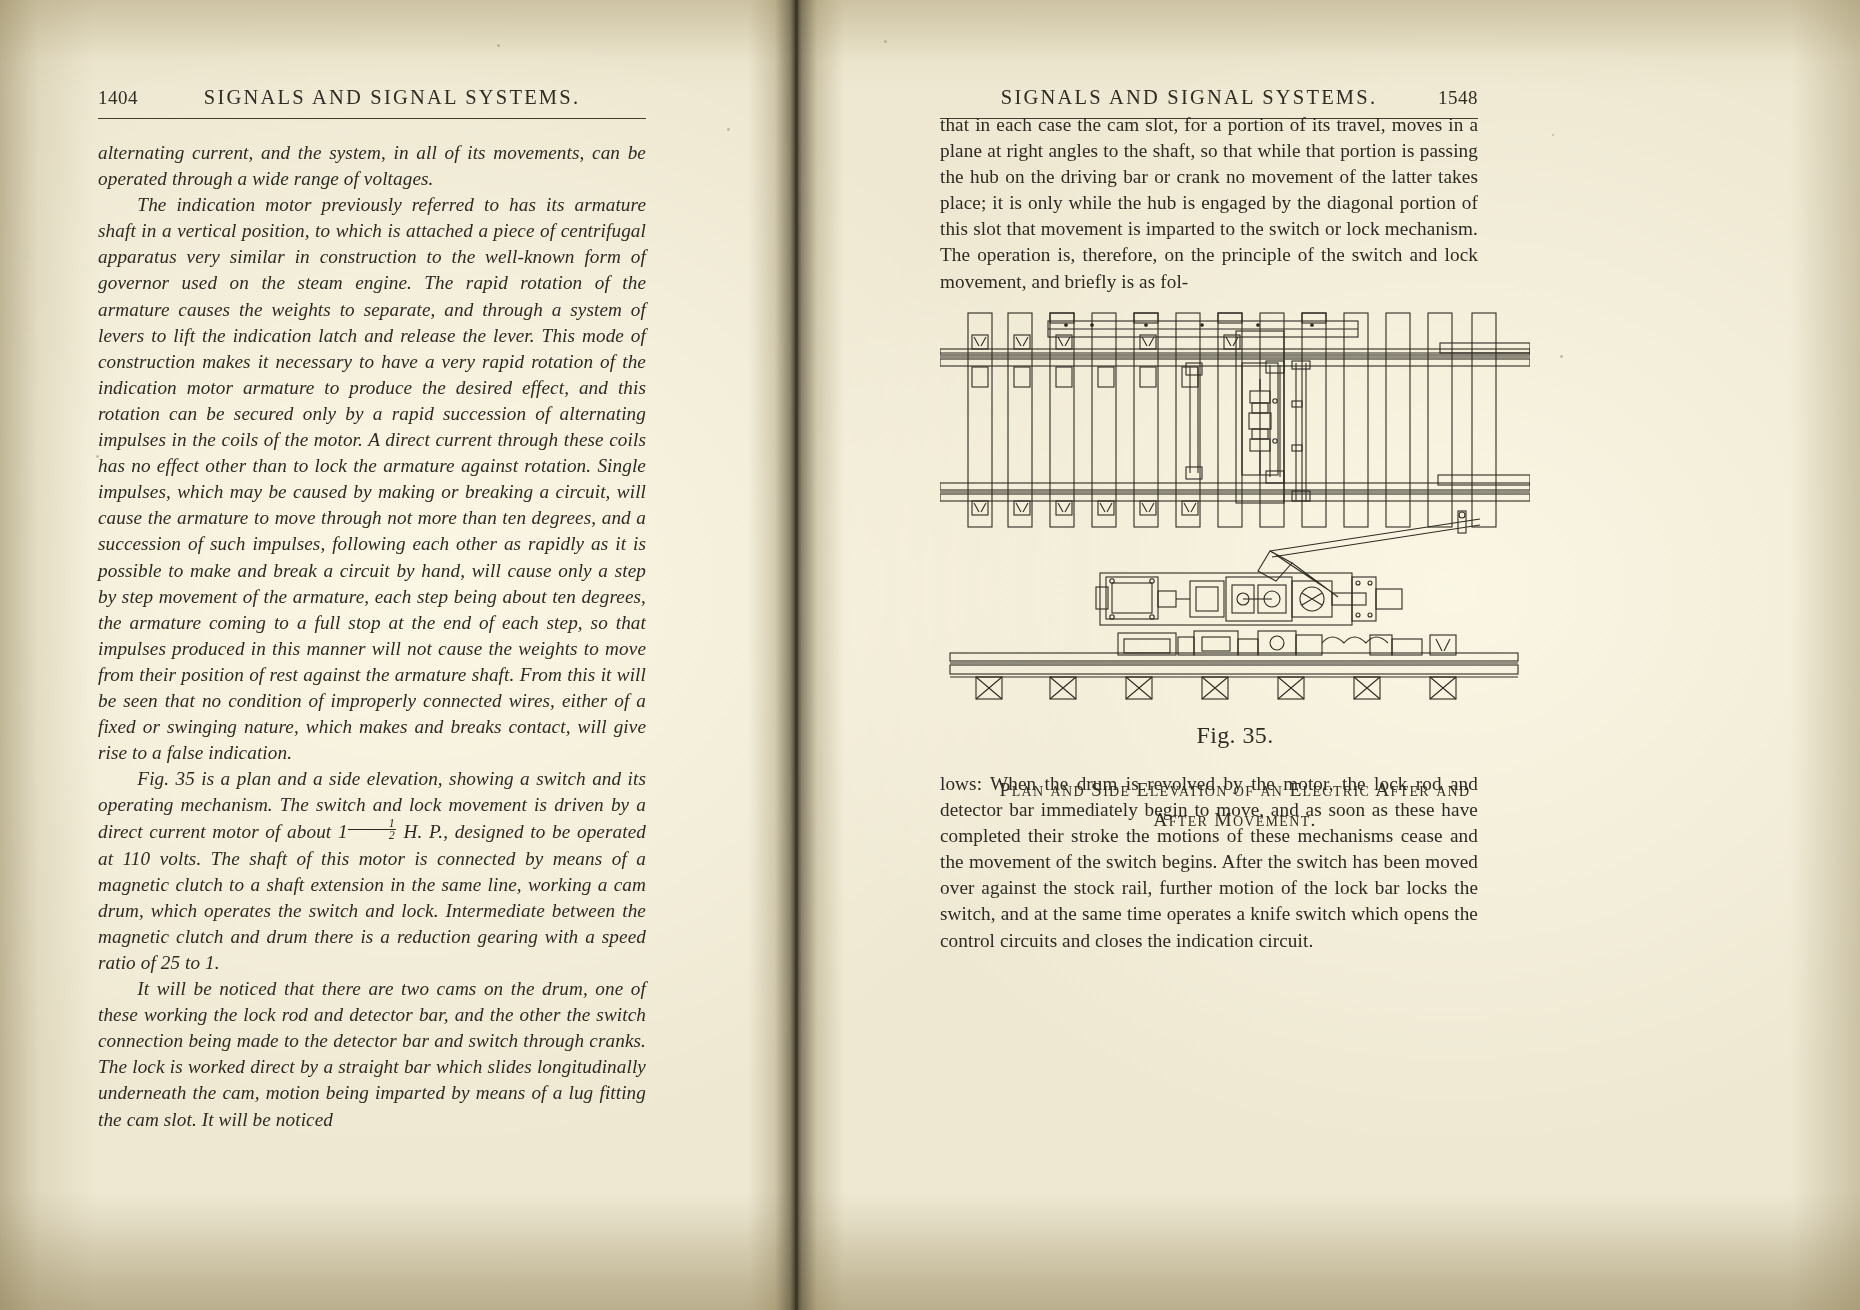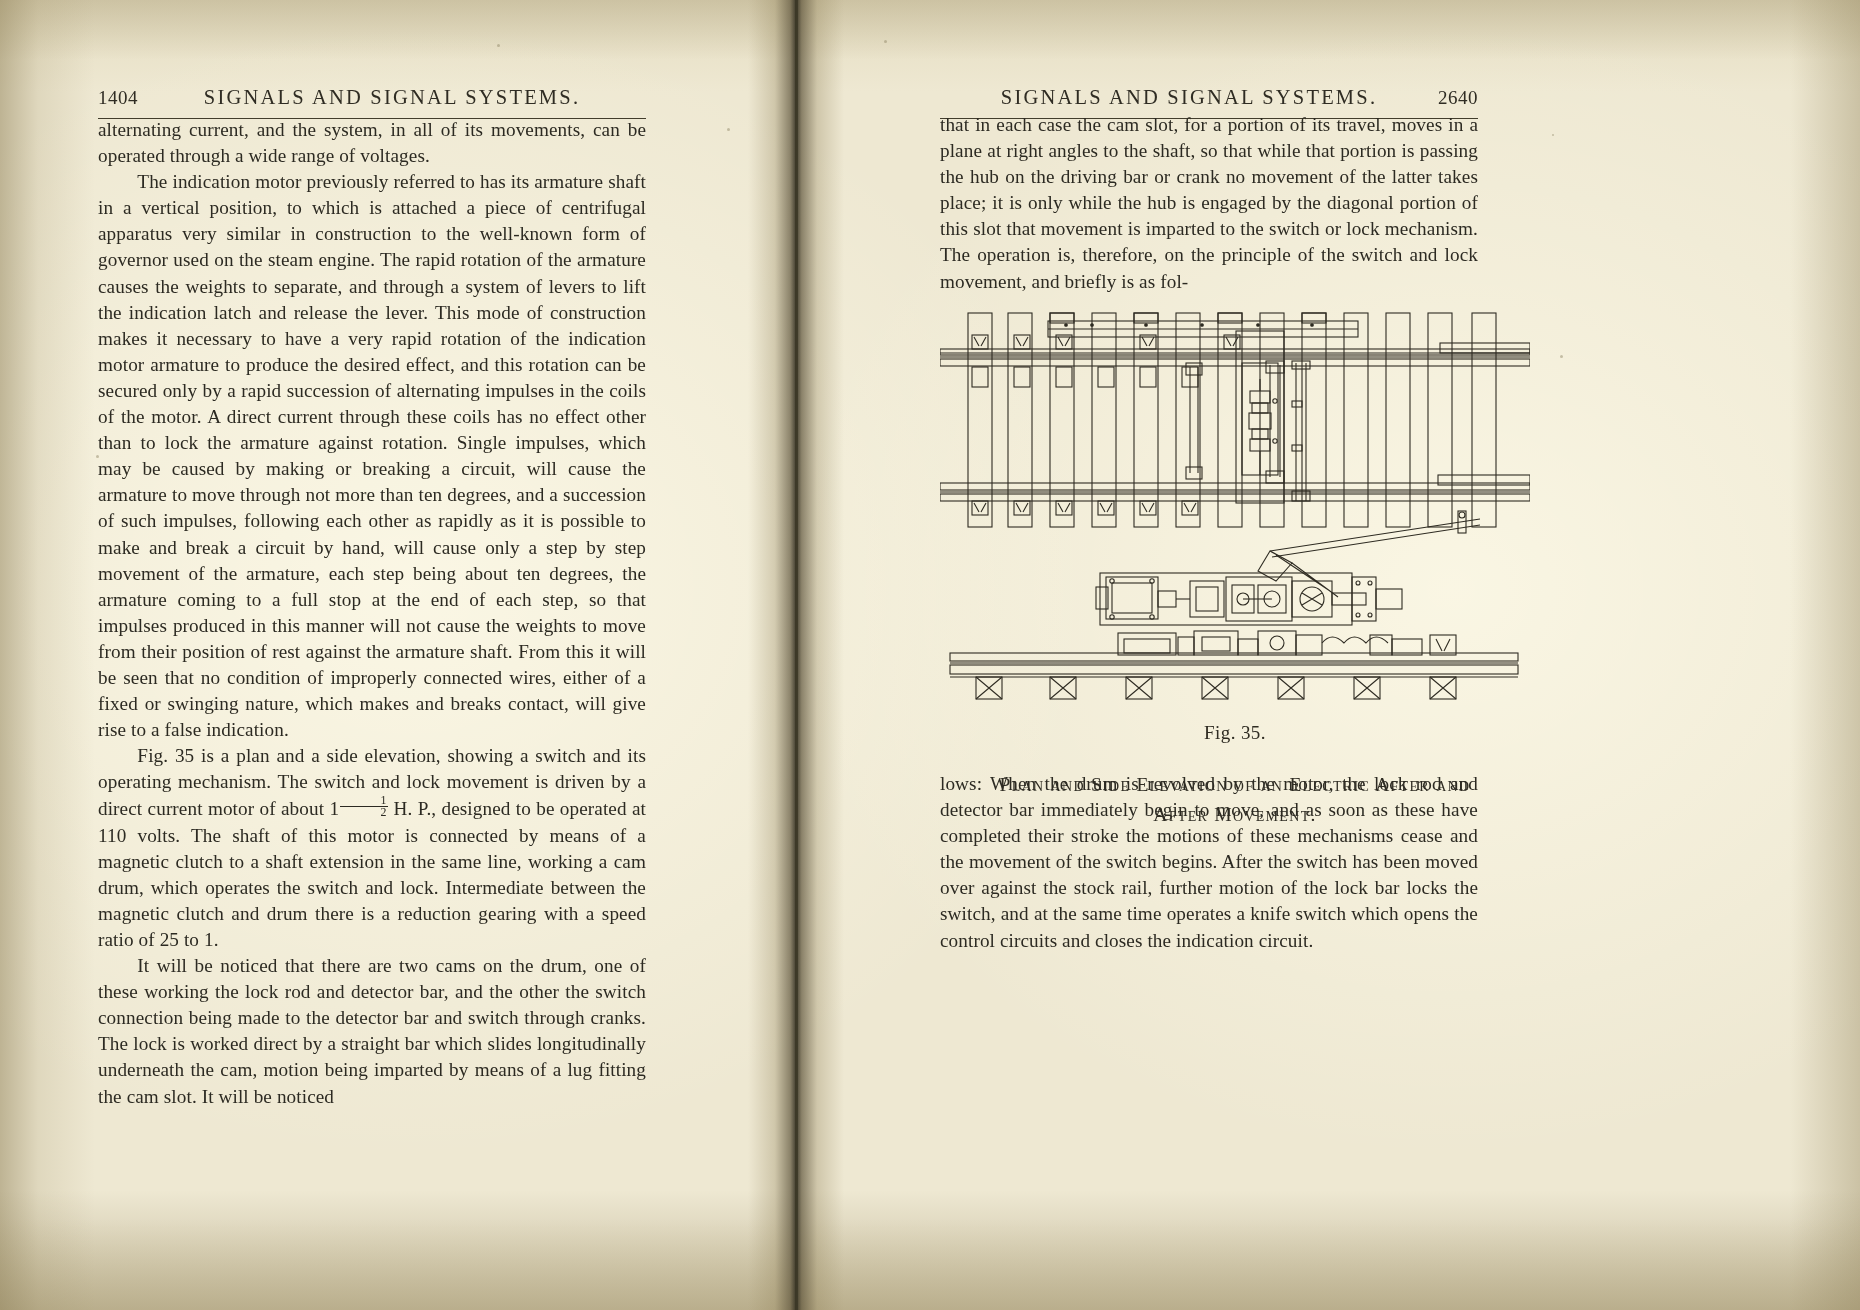--- a/index.html
+++ b/index.html
@@ -85,21 +85,21 @@
   
   .text-col {
     position: absolute;
     font-size: 19.2px;
     line-height: 26.1px;
     color: #2c2a22;
     text-align: justify;
     text-justify: inter-word;
     letter-spacing: 0.1px;
   }
-  .col-left  { left: 98px;  top: 117px; width: 548px; }
+  .col-left  { left: 98px;  top: 140px; width: 548px; font-style: italic; }
   .col-right { left: 940px; top: 112px; width: 538px; }
 
   .folio-row {
     position: absolute;
     display: flex;
     align-items: baseline;
     font-size: 20px;
     letter-spacing: 1.6px;
     color: #2f2c23;
   }
@@ -149,21 +149,21 @@
     position: absolute;
     left: 940px;
     top: 305px;
     width: 590px;
   }
   .figure-svg { display: block; width: 590px; height: 415px; }
 
   .fig-number {
     margin-top: 2px;
     text-align: center;
-    font-size: 19px;
+    font-size: 24px;
     color: #2f2c23;
     letter-spacing: 0.4px;
   }
   .fig-caption {
     margin-top: 26px;
     text-align: center;
     font-size: 19.5px;
     color: #2f2c23;
     font-variant: small-caps;
     letter-spacing: 1.3px;
@@ -197,21 +197,21 @@
     <p class="para first">alternating current, and the system, in all of its movements, can be operated through a wide range of voltages.</p>
     <p class="para">The indication motor previously referred to has its armature shaft in a vertical position, to which is attached a piece of centrifugal apparatus very similar in construction to the well-known form of governor used on the steam engine. The rapid rotation of the armature causes the weights to separate, and through a system of levers to lift the indication latch and release the lever. This mode of construction makes it necessary to have a very rapid rotation of the indication motor armature to produce the desired effect, and this rotation can be secured only by a rapid succession of alternating impulses in the coils of the motor. A direct current through these coils has no effect other than to lock the armature against rotation. Single impulses, which may be caused by making or breaking a circuit, will cause the armature to move through not more than ten degrees, and a succession of such impulses, following each other as rapidly as it is possible to make and break a circuit by hand, will cause only a step by step movement of the armature, each step being about ten degrees, the armature coming to a full stop at the end of each step, so that impulses produced in this manner will not cause the weights to move from their position of rest against the armature shaft. From this it will be seen that no condition of improperly connected wires, either of a fixed or swinging nature, which makes and breaks contact, will give rise to a false indication.</p>
     <p class="para">
       <span>Fig. 35 is a plan and a side elevation, showing a switch and its operating mechanism. The switch and lock movement is driven by a direct current motor of about 1</span><span class="frac"><span class="num">1</span><span class="den">2</span></span><span> H. P., designed to be operated at 110 volts. The shaft of this motor is connected by means of a magnetic clutch to a shaft extension in the same line, working a cam drum, which operates the switch and lock. Intermediate between the magnetic clutch and drum there is a reduction gearing with a speed ratio of 25 to 1.</span>
     </p>
     <p class="para">It will be noticed that there are two cams on the drum, one of these working the lock rod and detector bar, and the other the switch connection being made to the detector bar and switch through cranks. The lock is worked direct by a straight bar which slides longitudinally underneath the cam, motion being imparted by means of a lug fitting the cam slot. It will be noticed</p>
   </div>
 
   <div class="folio-row folio-right">
     <span class="running-head">SIGNALS AND SIGNAL SYSTEMS.</span>
-    <span class="folio-num">2640</span>
+    <span class="folio-num">1548</span>
   </div>
   <div class="rule rule-right"></div>
 
   <div class="text-col col-right">
     <p class="para first">that in each case the cam slot, for a portion of its travel, moves in a plane at right angles to the shaft, so that while that portion is passing the hub on the driving bar or crank no movement of the latter takes place; it is only while the hub is engaged by the diagonal portion of this slot that movement is imparted to the switch or lock mechanism. The operation is, therefore, on the principle of the switch and lock movement, and briefly is as fol-</p>
   </div>
 
   <div class="figure-wrap">
     <svg class="figure-svg" viewBox="0 0 590 415" xmlns="http://www.w3.org/2000/svg">
       <g fill="none" stroke="#2e2b22" stroke-width="1.1" stroke-linejoin="miter">

